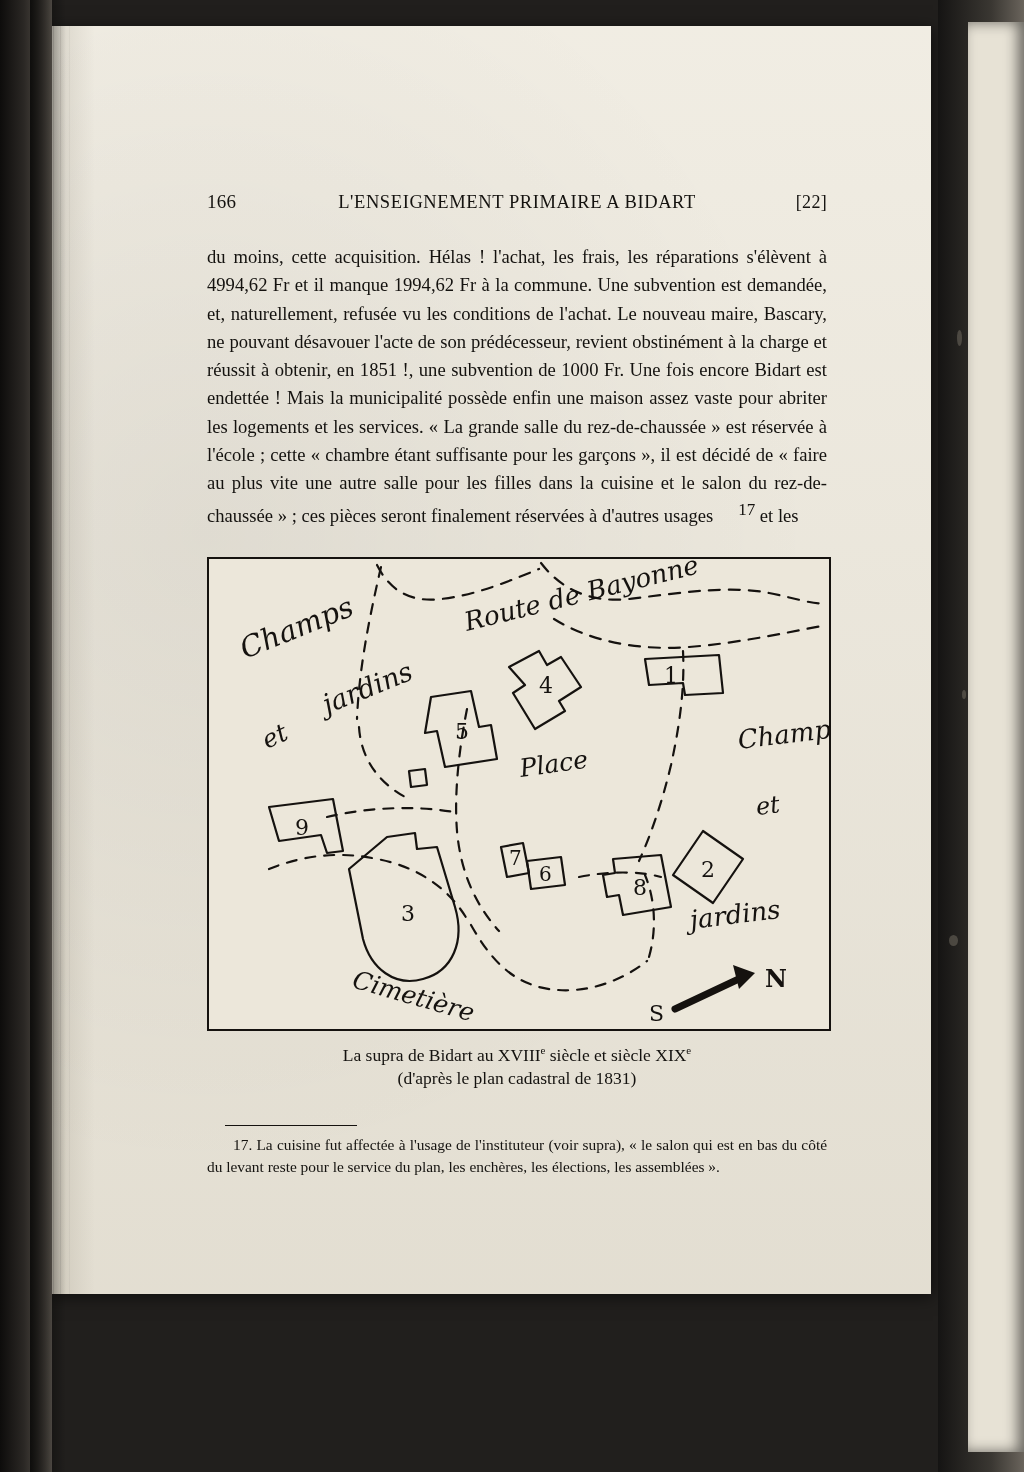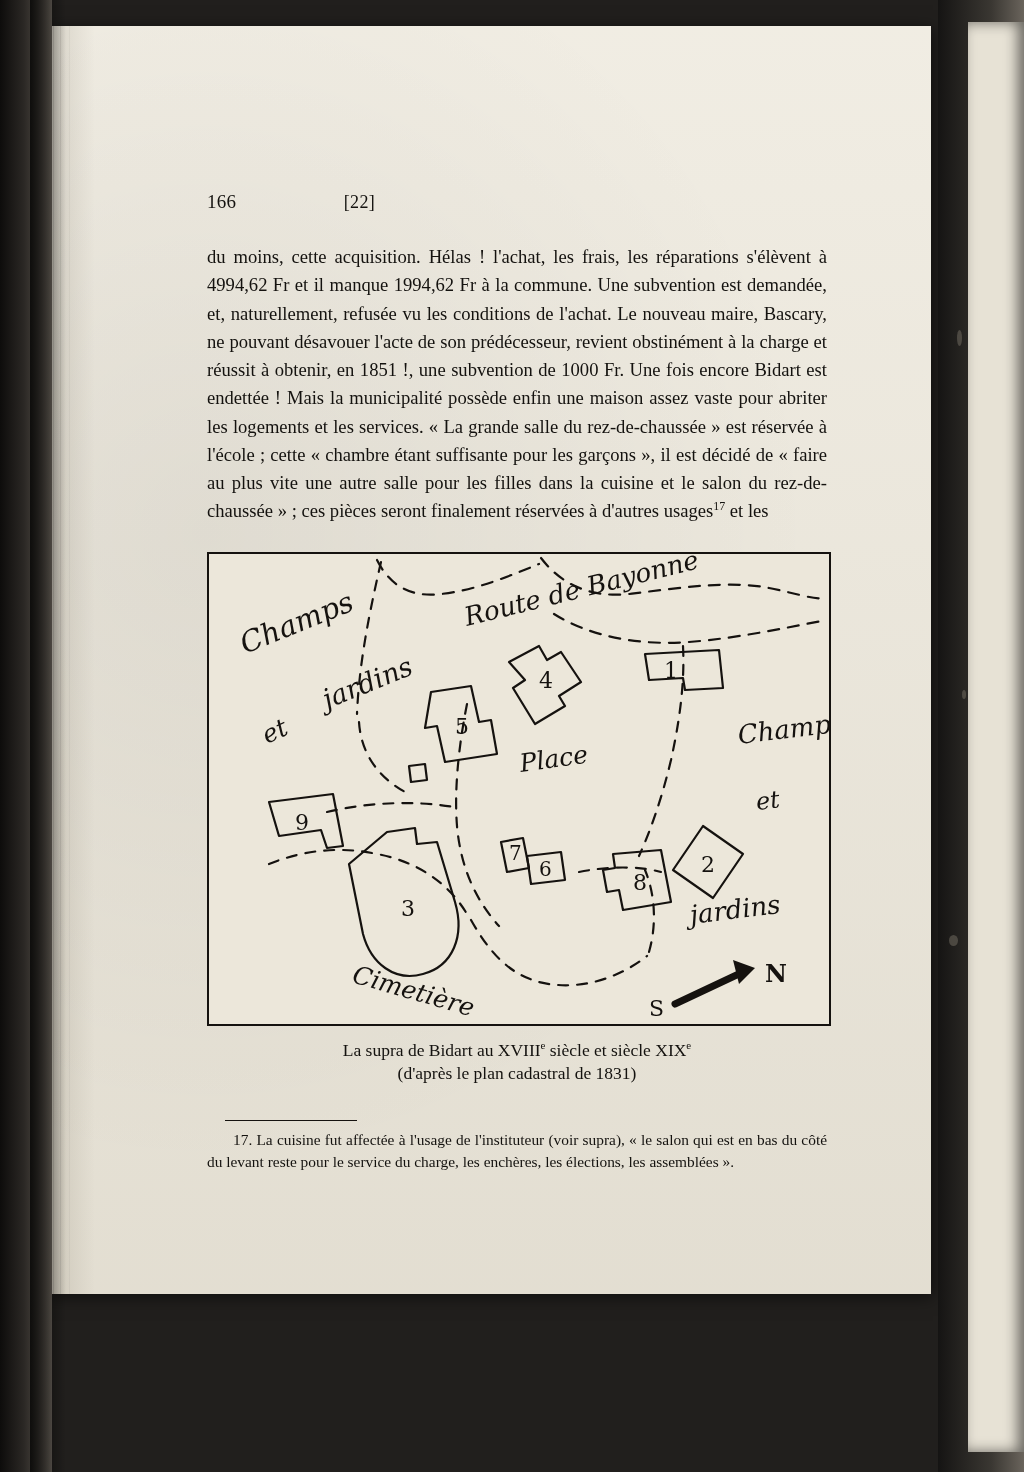--- a/index.html
+++ b/index.html
@@ -116,22 +116,23 @@
   }
 
   .body-text {
     font-size: 18.6px;
     line-height: 1.52;
     text-align: justify;
     text-justify: inter-word;
     hyphens: manual;
   }
   .body-text sup {
-    font-size: 12px;
+    font-size: 17px;
     vertical-align: super;
+    margin-left: 25px;
   }
 
   
   .figure {
     margin-top: 26px;
   }
   .map-box {
     border: 2px solid #15120f;
     width: 620px;
     height: 470px;
@@ -185,20 +186,21 @@
   <div class="page">
     <div class="page-inner"></div>
     <div class="fold" style="left:6px;"></div>
     <div class="fold" style="left:13px; opacity:.6;"></div>
     <div class="fold" style="left:22px; opacity:.35;"></div>
 
     <div class="content">
 
       <div class="running-head">
         <span class="rh-page">166</span>
+        <span class="rh-title">L'ENSEIGNEMENT PRIMAIRE A BIDART</span>
         <span class="rh-num">[22]</span>
       </div>
 
       <p class="body-text"><span>du moins, cette acquisition. Hélas ! l'achat, les frais, les réparations s'élèvent à 4994,62 Fr et il manque 1994,62 Fr à la commune. Une subvention est demandée, et, naturellement, refusée vu les conditions de l'achat. Le nouveau maire, Bascary, ne pouvant désavouer l'acte de son prédécesseur, revient obstinément à la charge et réussit à obtenir, en 1851 !, une subvention de 1000 Fr. Une fois encore Bidart est endettée ! Mais la municipalité possède enfin une maison assez vaste pour abriter les logements et les services. « La grande salle du rez-de-chaussée » est réservée à l'école ; cette « chambre étant suffisante pour les garçons », il est décidé de « faire au plus vite une autre salle pour les filles dans la cuisine et le salon du rez-de-chaussée » ; ces pièces seront finalement réservées à d'autres usages</span><sup>17</sup><span> et les</span></p>
 
       <div class="figure">
         <div class="map-box">
           <svg width="620" height="470" viewBox="0 0 620 470" xmlns="http://www.w3.org/2000/svg">
             <g fill="none" stroke="#15120f" stroke-width="2.2" stroke-linecap="round" stroke-linejoin="round">
 
@@ -281,21 +283,21 @@
 
         <div class="caption">
           <div><span>La supra de Bidart au XVIII</span><sup>e</sup><span> siècle et siècle XIX</span><sup>e</sup></div>
           <div>(d'après le plan cadastral de 1831)</div>
         </div>
 
       </div>
 
       <div class="footnote-wrap">
         <div class="footnote-rule"></div>
-        <div class="footnote"><span class="fn-first">17.</span> <span>La cuisine fut affectée à l'usage de l'instituteur (voir supra), « le salon qui est en bas du côté du levant reste pour le service du charge, les enchères, les élections, les assemblées ».</span></div>
+        <div class="footnote"><span class="fn-first">17.</span> <span>La cuisine fut affectée à l'usage de l'instituteur (voir supra), « le salon qui est en bas du côté du levant reste pour le service du plan, les enchères, les élections, les assemblées ».</span></div>
       </div>
 
     </div>
   </div>
 
   <div class="gutter"></div>
   <div class="gutter-shadow"></div>
   <div class="right-edge"></div>
   <div class="facing-page"></div>
 

